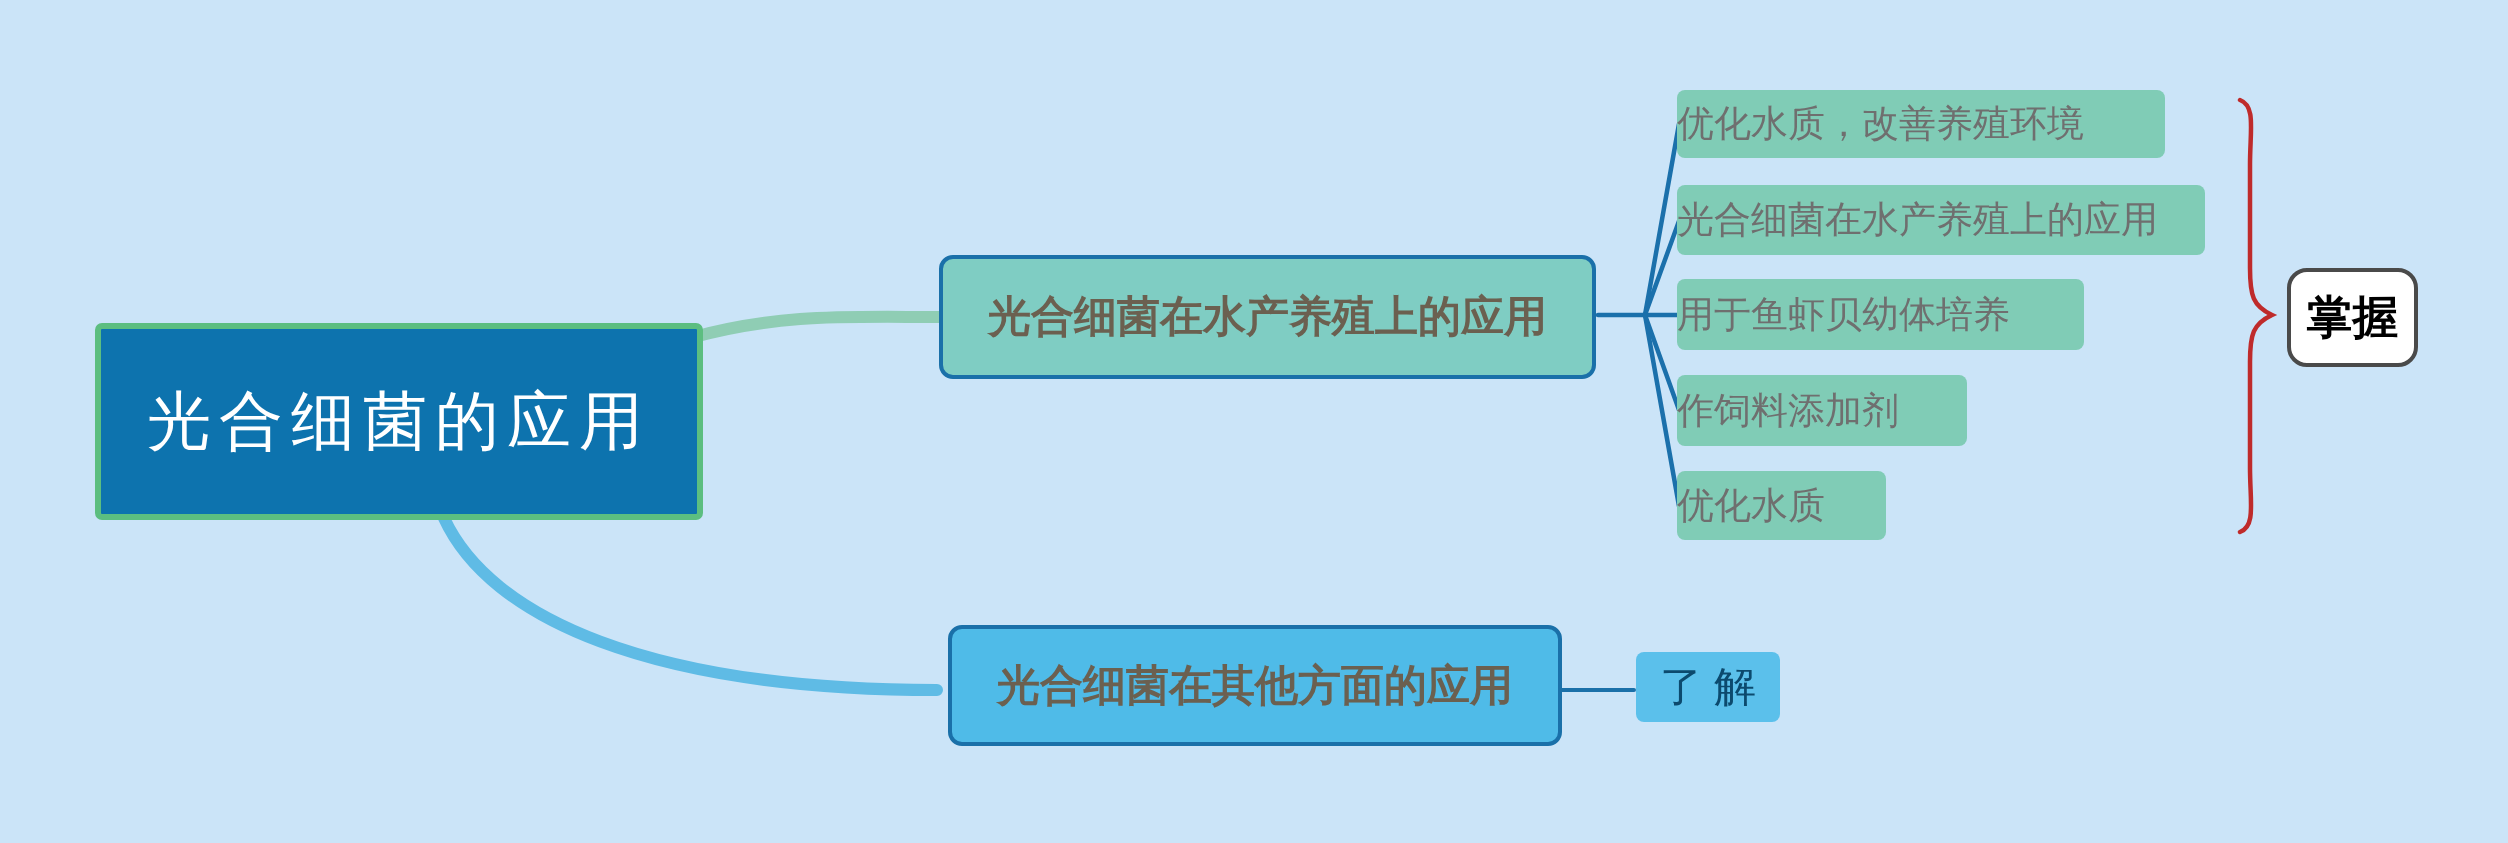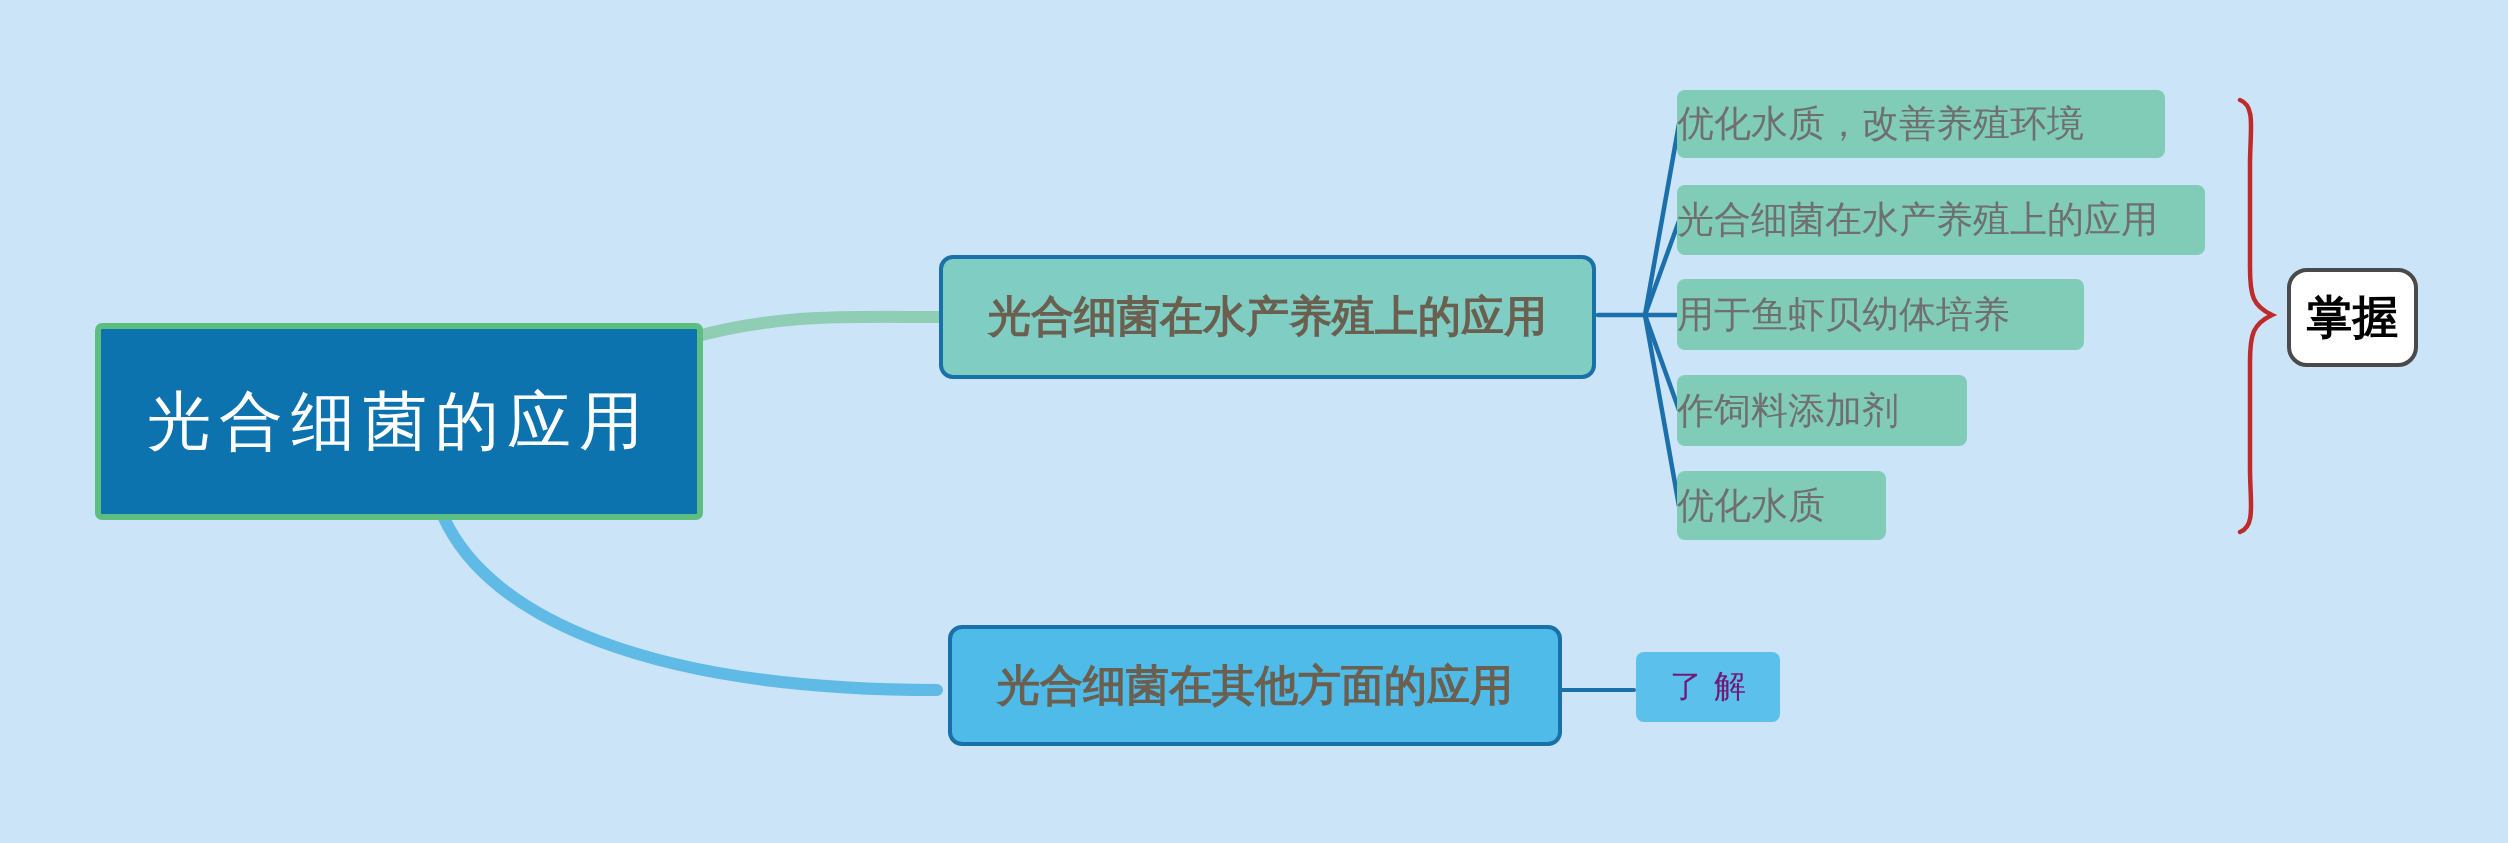--- a/index.html
+++ b/index.html
@@ -39,21 +39,21 @@
   }
   #child1-node{left:1677px;top:90px;width:488px;height:68px;}
   #child2-node{left:1677px;top:185px;width:528px;height:70px;}
   #child3-node{left:1677px;top:279px;width:407px;height:71px;}
   #child4-node{left:1677px;top:375px;width:290px;height:71px;align-items:center;}
   #child5-node{left:1677px;top:471px;width:209px;height:69px;}
   
   #understand-node{
     left:1636px;top:652px;width:144px;height:70px;
     background:#5BC0EB;border-radius:8px;
-    color:#701a75;font-family:"DejaVu Serif",serif;font-size:32px;
+    color:#0c4a6e;font-family:"DejaVu Serif",serif;font-size:42px;
     letter-spacing:12px;justify-content:center;padding-left:12px;
   }
   #grasp-node{
     left:2287px;top:268px;width:131px;height:99px;
     background:#FFFFFF;border:4px solid #4A4A4A;border-radius:20px;
     color:#000000;font-weight:bold;font-size:46px;
     justify-content:center;
   }
 </style>
 </head>

